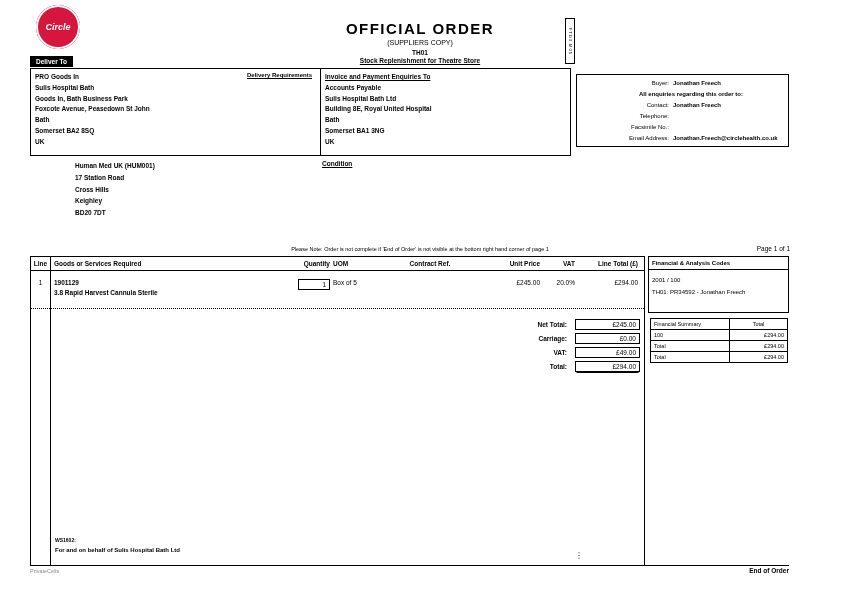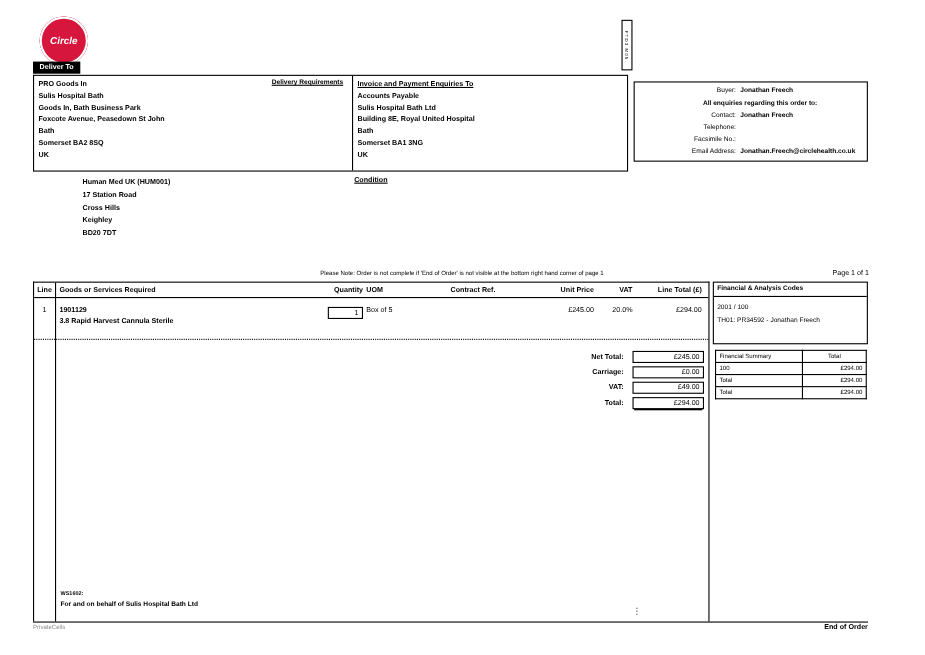--- a/index.html
+++ b/index.html
@@ -1,21 +1,21 @@
 <!DOCTYPE html>
 <html><head>
 <meta charset="utf-8">
 <style>
   html,body{margin:0;padding:0;background:#fff;}
   .page{position:relative;width:841px;height:595px;background:#fff;overflow:hidden;
         font-family:"Liberation Sans",sans-serif;color:#000;}
   .abs{position:absolute;}
 
   
-  .logo{left:36px;top:15px;width:44px;height:44px;border-radius:50%;
+  .logo{left:36px;top:5px;width:44px;height:44px;border-radius:50%;
         background:#d6163c;color:#fff;display:flex;align-items:center;justify-content:center;
         font-size:9px;font-style:italic;font-weight:bold;box-shadow:inset 0 0 0 2px #fff, inset 0 0 0 4px #d6163c;}
   .title-wrap{left:250px;top:20px;width:340px;text-align:center;}
   .title{font-size:15px;font-weight:bold;letter-spacing:1.5px;}
   .subtitle{font-size:7px;margin-top:2px;}
   .dept{font-size:6.5px;font-weight:bold;margin-top:3px;}
   .desc{font-size:6.5px;font-weight:bold;margin-top:1px;text-decoration:underline;}
 
   
   .chip{left:30px;top:56px;background:#000;color:#fff;font-size:6.5px;font-weight:bold;padding:2px 6px;}
@@ -99,20 +99,26 @@
   .foot-right{left:700px;top:567px;width:89px;text-align:right;font-size:6.5px;font-weight:bold;}
 </style>
 </head>
 <body>
 
 <div class="page">
 
   <div class="abs logo">
     <span>Circle</span>
   </div>
+  <div class="abs title-wrap">
+    <div class="title">OFFICIAL ORDER</div>
+    <div class="subtitle">(SUPPLIERS COPY)</div>
+    <div class="dept">TH01</div>
+    <div class="desc">Stock Replenishment for Theatre Store</div>
+  </div>
 
   <div class="abs side-strip">
     <span>FTD3 M05</span>
   </div>
 
   <div class="abs contact-box">
     <div class="crow">
       <span class="clabel">Buyer:</span>
       <span class="cval">Jonathan Freech</span>
     </div>

